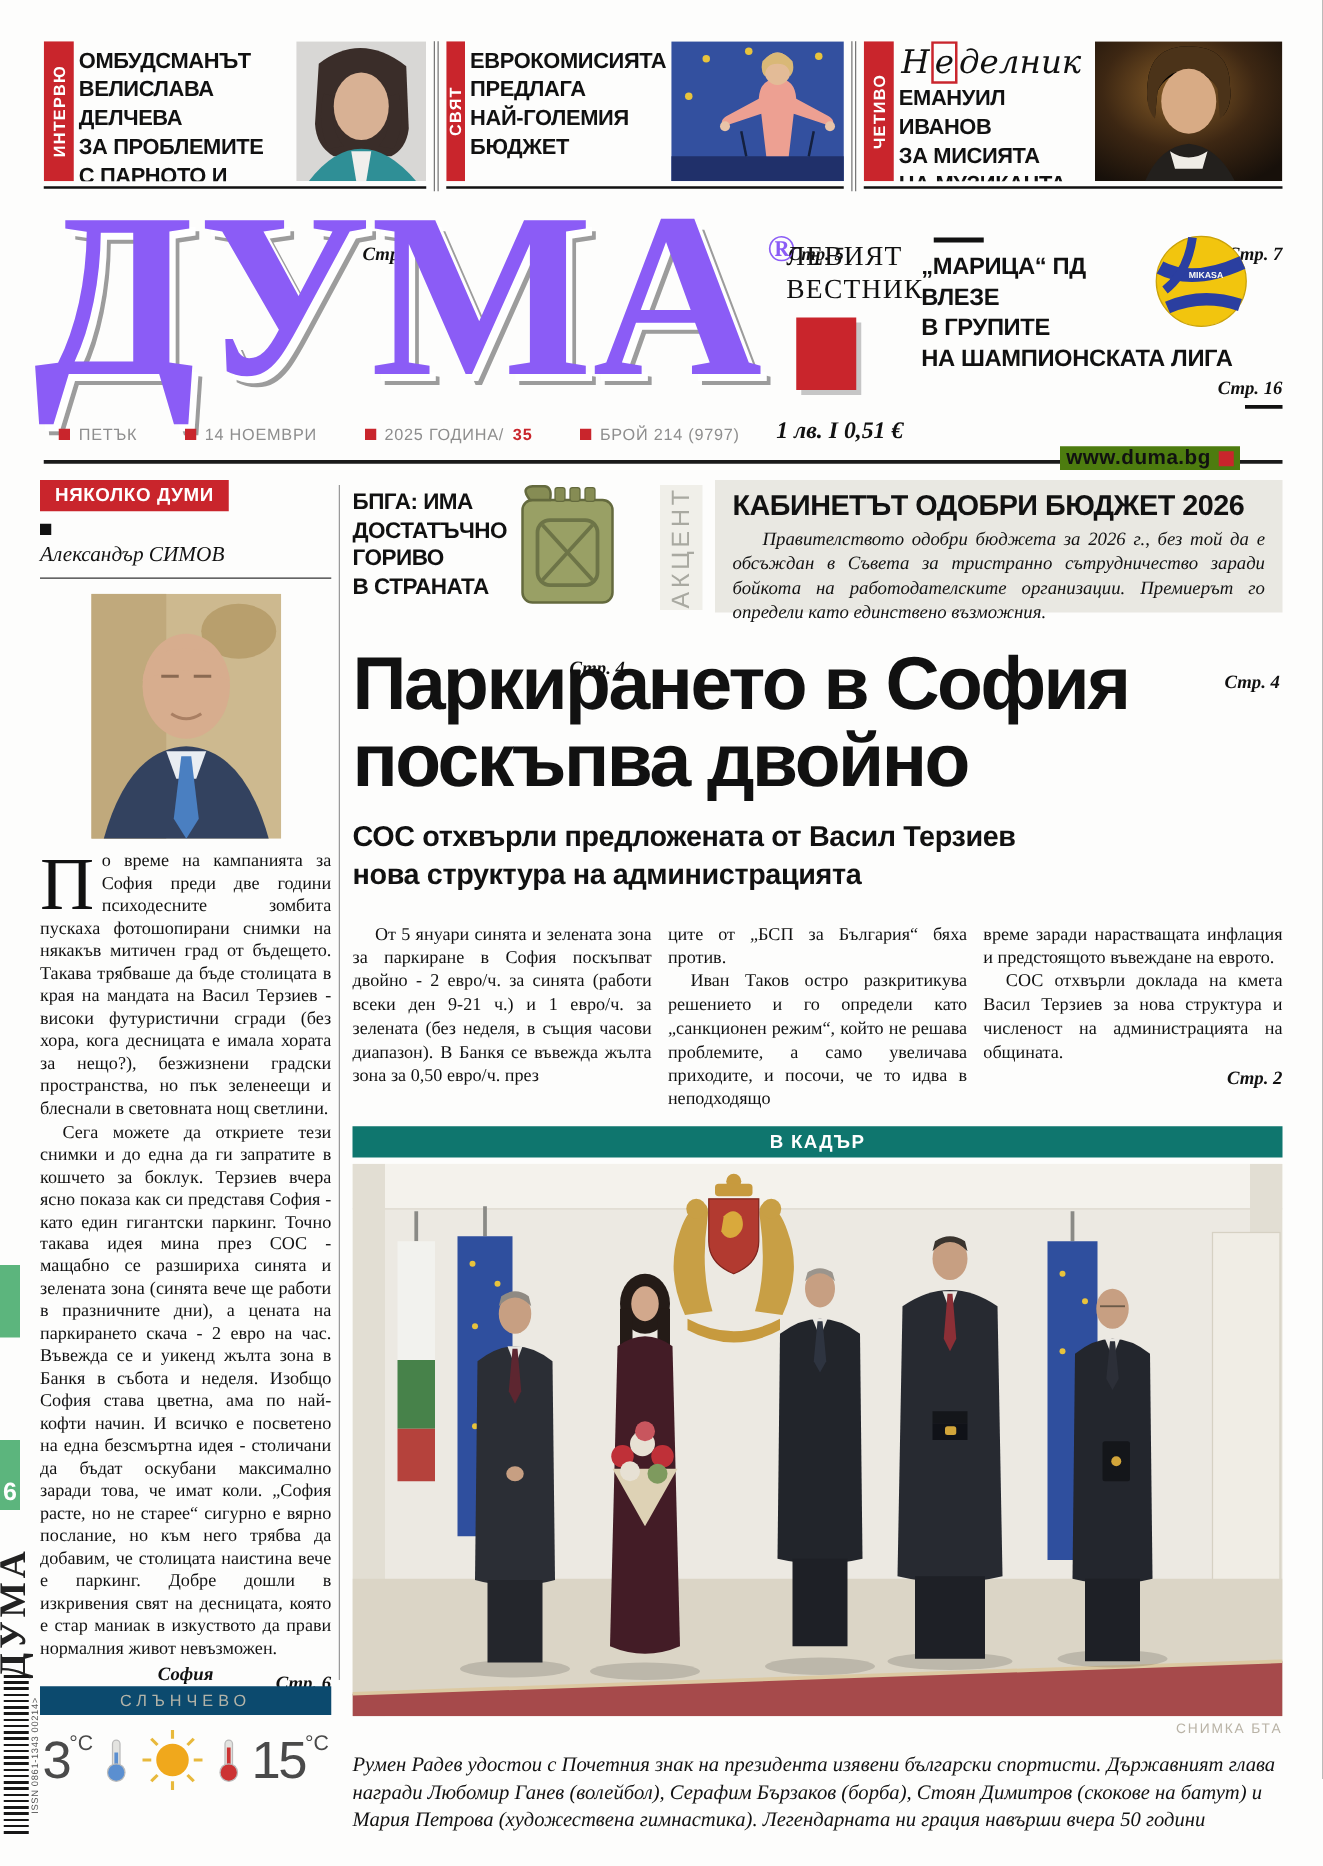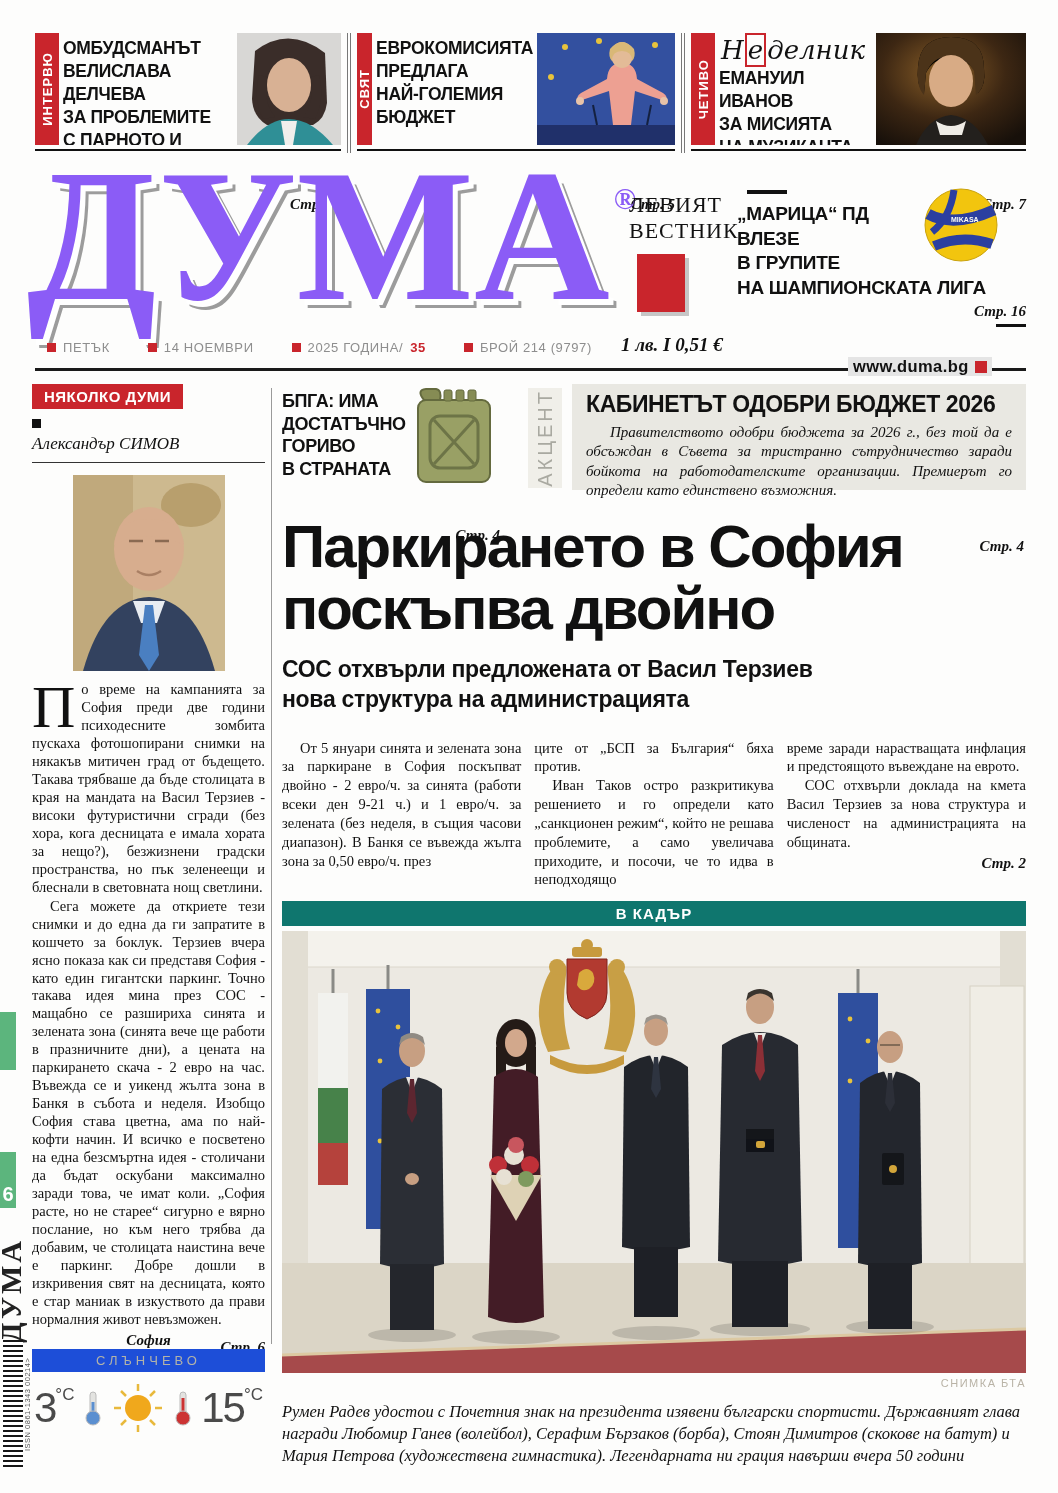--- a/index.html
+++ b/index.html
@@ -40,21 +40,21 @@
   .sport .dash2{width:30px;height:3px;background:#111;margin:4px 0 0 auto;}
   .price{position:absolute;left:586px;top:146px;font-family:"Liberation Serif",serif;
          font-style:italic;font-weight:bold;font-size:19px;}
   
   .dateline{position:absolute;left:47px;top:340px;display:flex;gap:38px;font-size:13px;
             color:#8e8e8e;letter-spacing:0.6px;}
   .dateline .it{display:flex;align-items:center;gap:7px;}
   .sq{width:9px;height:9px;background:#c9252c;display:inline-block;}
   .red{color:#c9252c;font-weight:bold;}
   .rule-main{position:absolute;left:35px;top:368px;width:991px;height:3px;background:#1a1a1a;}
-  .website{position:absolute;left:848px;top:357px;background:#e5e5e5;padding:0 5px;
+  .website{position:absolute;left:848px;top:357px;background:#4d7c0f;padding:0 5px;
            font-weight:bold;font-size:16.5px;letter-spacing:0.4px;display:flex;align-items:center;gap:6px;}
   .website .sq{width:12px;height:12px;}
   
   .opinion{position:absolute;left:32px;top:384px;width:233px;}
   .rubric{display:inline-block;background:#c9252c;color:#fff;font-weight:bold;font-size:15px;
           padding:4px 12px;letter-spacing:0.5px;}
   .op-title{margin:10px 0 6px;font-size:34px;line-height:1.04;font-weight:bold;letter-spacing:-0.5px;}
   .op-sq{width:9px;height:9px;background:#111;margin:10px 0 6px;}
   .op-author{font-family:"Liberation Serif",serif;font-style:italic;font-size:17px;margin:0 0 8px;}
   .op-rule{border:0;border-top:1px solid #333;margin:0 0 12px;}
@@ -62,21 +62,21 @@
   .op-body{font-family:"Liberation Serif",serif;font-size:14.5px;line-height:1.24;text-align:justify;}
   .op-body p{margin:0;}
   .op-body p + p{text-indent:18px;margin-top:1px;}
   .dropcap{float:left;font-family:"Liberation Serif",serif;font-size:60px;line-height:44px;
            padding:4px 6px 0 0;font-weight:normal;}
   .op-page{margin-top:10px;}
   
   .weather{position:absolute;left:32px;top:1332px;width:233px;}
   .w-city{text-align:center;font-family:"Liberation Serif",serif;font-weight:bold;font-style:italic;
           font-size:15px;margin-bottom:0;}
-  .w-bar{background:#1d4ed8;color:#b3b3a8;text-align:center;font-size:13px;letter-spacing:4px;
+  .w-bar{background:#0c4a6e;color:#b3b3a8;text-align:center;font-size:13px;letter-spacing:4px;
          padding:4px 0;}
   .w-row{display:flex;align-items:center;justify-content:space-between;margin-top:10px;padding:0 2px;}
   .w-temp{font-size:42px;color:#4a4a4a;letter-spacing:-2px;}
   .w-temp .deg{font-size:17px;vertical-align:22px;letter-spacing:0;}
   
   .edge-bar{position:absolute;left:0;width:16px;background:#5cb57d;}
   .edge-b1{top:1012px;height:58px;}
   .edge-b2{top:1152px;height:56px;color:#fff;font-weight:bold;font-size:20px;
            display:flex;align-items:flex-end;justify-content:center;padding-bottom:2px;box-sizing:border-box;}
   .edge-duma{position:absolute;left:-6px;top:1238px;writing-mode:vertical-rl;transform:rotate(180deg);

